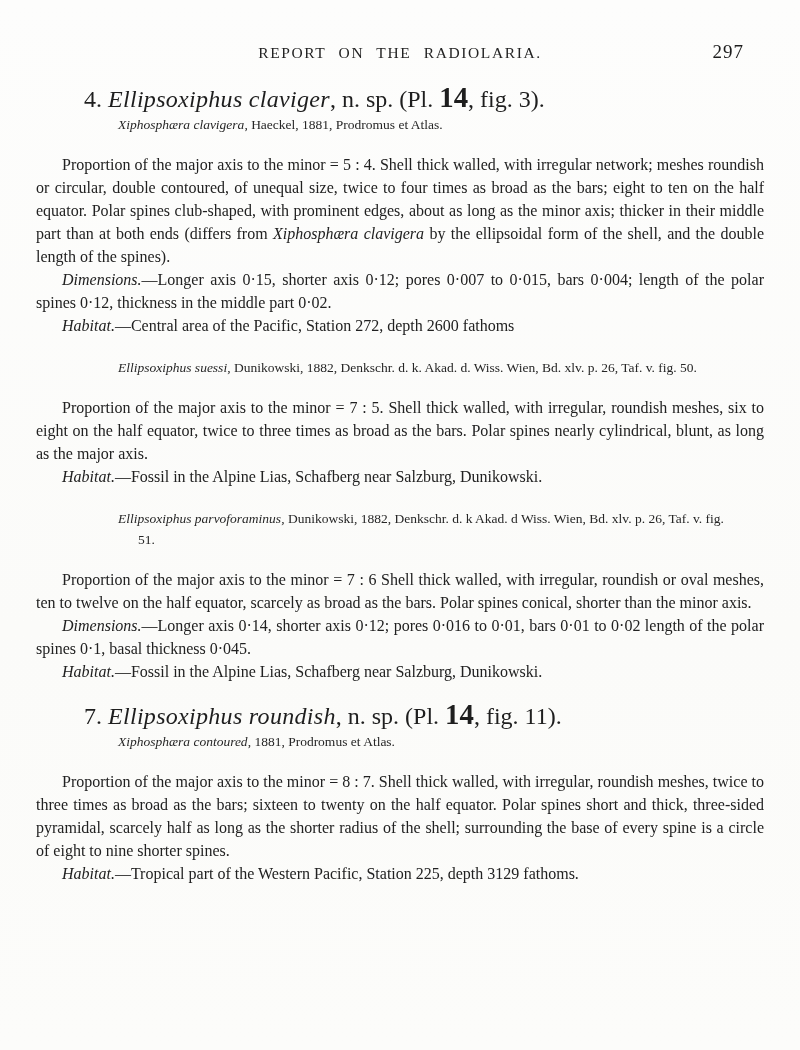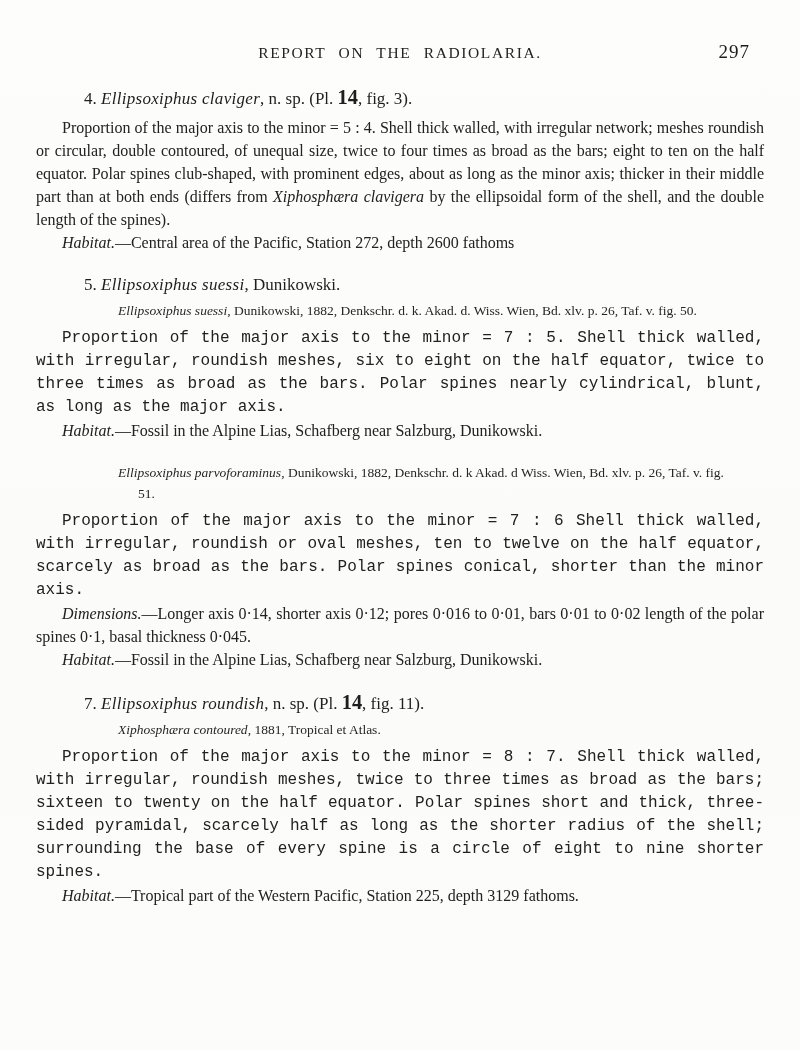--- a/index.html
+++ b/index.html
@@ -27,35 +27,35 @@
   }
   .running-title {
     text-align: center;
     font-size: 15.5px;
     letter-spacing: 1.6px;
     word-spacing: 7px;
     color: #232323;
   }
   .page-number {
     position: absolute;
-    right: 50px;
+    right: 56px;
     top: -3px;
     font-size: 19px;
     letter-spacing: 1px;
     color: #1d1d1d;
   }
   .content {
     padding: 0 36px;
   }
   .species-section {
     margin-top: 20px;
   }
   .species-heading {
     font-weight: normal;
-    font-size: 17px;
+    font-size: 24px;
     line-height: 22px;
     margin: 0 0 0 48px;
     color: #1e1e1e;
   }
   .species-heading i {
     letter-spacing: 0.3px;
   }
   .plate-num {
     font-size: 1.2em;
     font-weight: bold;
@@ -74,54 +74,54 @@
     font-size: 16px;
     line-height: 23px;
     text-align: justify;
     text-indent: 26px;
     color: #212121;
   }
   .body-para:first-of-type {
     margin-top: 6px;
   }
   .synonymy + .body-para {
-    margin-top: 6px;
-    font-family: Liberation Mono, monospace;
+    margin-top: 18px;
   }
   i { font-style: italic; }
 </style>
 </head>
 <body>
 
 <div class="page">
   <header class="page-header">
     <div class="running-title">REPORT ON THE RADIOLARIA.</div>
     <div class="page-number">297</div>
   </header>
   <main class="content" id="sections-root">
   <section class="species-section">
     <h2 class="species-heading"><span>4. </span><i>Ellipsoxiphus claviger</i><span>, n. sp. (Pl. </span><span class="plate-num">14</span><span>, fig. 3).</span></h2>
+    <p class="synonymy"><i>Xiphosphæra clavigera</i><span>, Haeckel, 1881, Prodromus et Atlas.</span></p>
   <p class="body-para"><span>Proportion of the major axis to the minor = 5 : 4.  Shell thick walled, with irregular network; meshes roundish or circular, double contoured, of unequal size, twice to four times as broad as the bars; eight to ten on the half equator.  Polar spines club-shaped, with prominent edges, about as long as the minor axis; thicker in their middle part than at both ends (differs from </span><i>Xiphosphæra clavigera</i><span> by the ellipsoidal form of the shell, and the double length of the spines).</span></p>
+        <p class="body-para"><i>Dimensions.</i><span>—Longer axis 0·15, shorter axis 0·12; pores 0·007 to 0·015, bars 0·004; length of the polar spines 0·12, thickness in the middle part 0·02.</span></p>
         <p class="body-para"><i>Habitat.</i><span>—Central area of the Pacific, Station 272, depth 2600 fathoms</span></p>
       </section>
 
   <section class="species-section">
-    <h2 class="species-heading"><span>5. </span><i>Ellipsoxiphus suessi</i><span>, Dunikowski.</span></h2>
     <p class="synonymy"><i>Ellipsoxiphus suessi</i><span>, Dunikowski, 1882, Denkschr. d. k. Akad. d. Wiss. Wien, Bd. xlv. p. 26, Taf. v. fig. 50.</span></p>
   <p class="body-para"><span>Proportion of the major axis to the minor = 7 : 5.  Shell thick walled, with irregular, roundish meshes, six to eight on the half equator, twice to three times as broad as the bars.  Polar spines nearly cylindrical, blunt, as long as the major axis.</span></p>
         <p class="body-para"><i>Habitat.</i><span>—Fossil in the Alpine Lias, Schafberg near Salzburg, Dunikowski.</span></p>
       </section>
 
   <section class="species-section">
     <p class="synonymy"><i>Ellipsoxiphus parvoforaminus</i><span>, Dunikowski, 1882, Denkschr. d. k Akad. d Wiss. Wien, Bd. xlv. p. 26, Taf. v. fig. 51.</span></p>
   <p class="body-para"><span>Proportion of the major axis to the minor = 7 : 6  Shell thick walled, with irregular, roundish or oval meshes, ten to twelve on the half equator, scarcely as broad as the bars.  Polar spines conical, shorter than the minor axis.</span></p>
         <p class="body-para"><i>Dimensions.</i><span>—Longer axis 0·14, shorter axis 0·12; pores 0·016 to 0·01, bars 0·01 to 0·02  length of the polar spines 0·1, basal thickness 0·045.</span></p>
         <p class="body-para"><i>Habitat.</i><span>—Fossil in the Alpine Lias, Schafberg near Salzburg, Dunikowski.</span></p>
       </section>
 
   <section class="species-section">
     <h2 class="species-heading"><span>7. </span><i>Ellipsoxiphus roundish</i><span>, n. sp. (Pl. </span><span class="plate-num">14</span><span>, fig. 11).</span></h2>
-    <p class="synonymy"><i>Xiphosphæra contoured</i><span>, 1881, Tropical et Atlas.</span></p>
+    <p class="synonymy"><i>Xiphosphæra contoured</i><span>, 1881, Prodromus et Atlas.</span></p>
   <p class="body-para"><span>Proportion of the major axis to the minor = 8 : 7.  Shell thick walled, with irregular, roundish meshes, twice to three times as broad as the bars; sixteen to twenty on the half equator.  Polar spines short and thick, three-sided pyramidal, scarcely half as long as the shorter radius of the shell; surrounding the base of every spine is a circle of eight to nine shorter spines.</span></p>
         <p class="body-para"><i>Habitat.</i><span>—Tropical part of the Western Pacific, Station 225, depth 3129 fathoms.</span></p>
       </section>
 </main>
 </div>
 
 </body></html>

